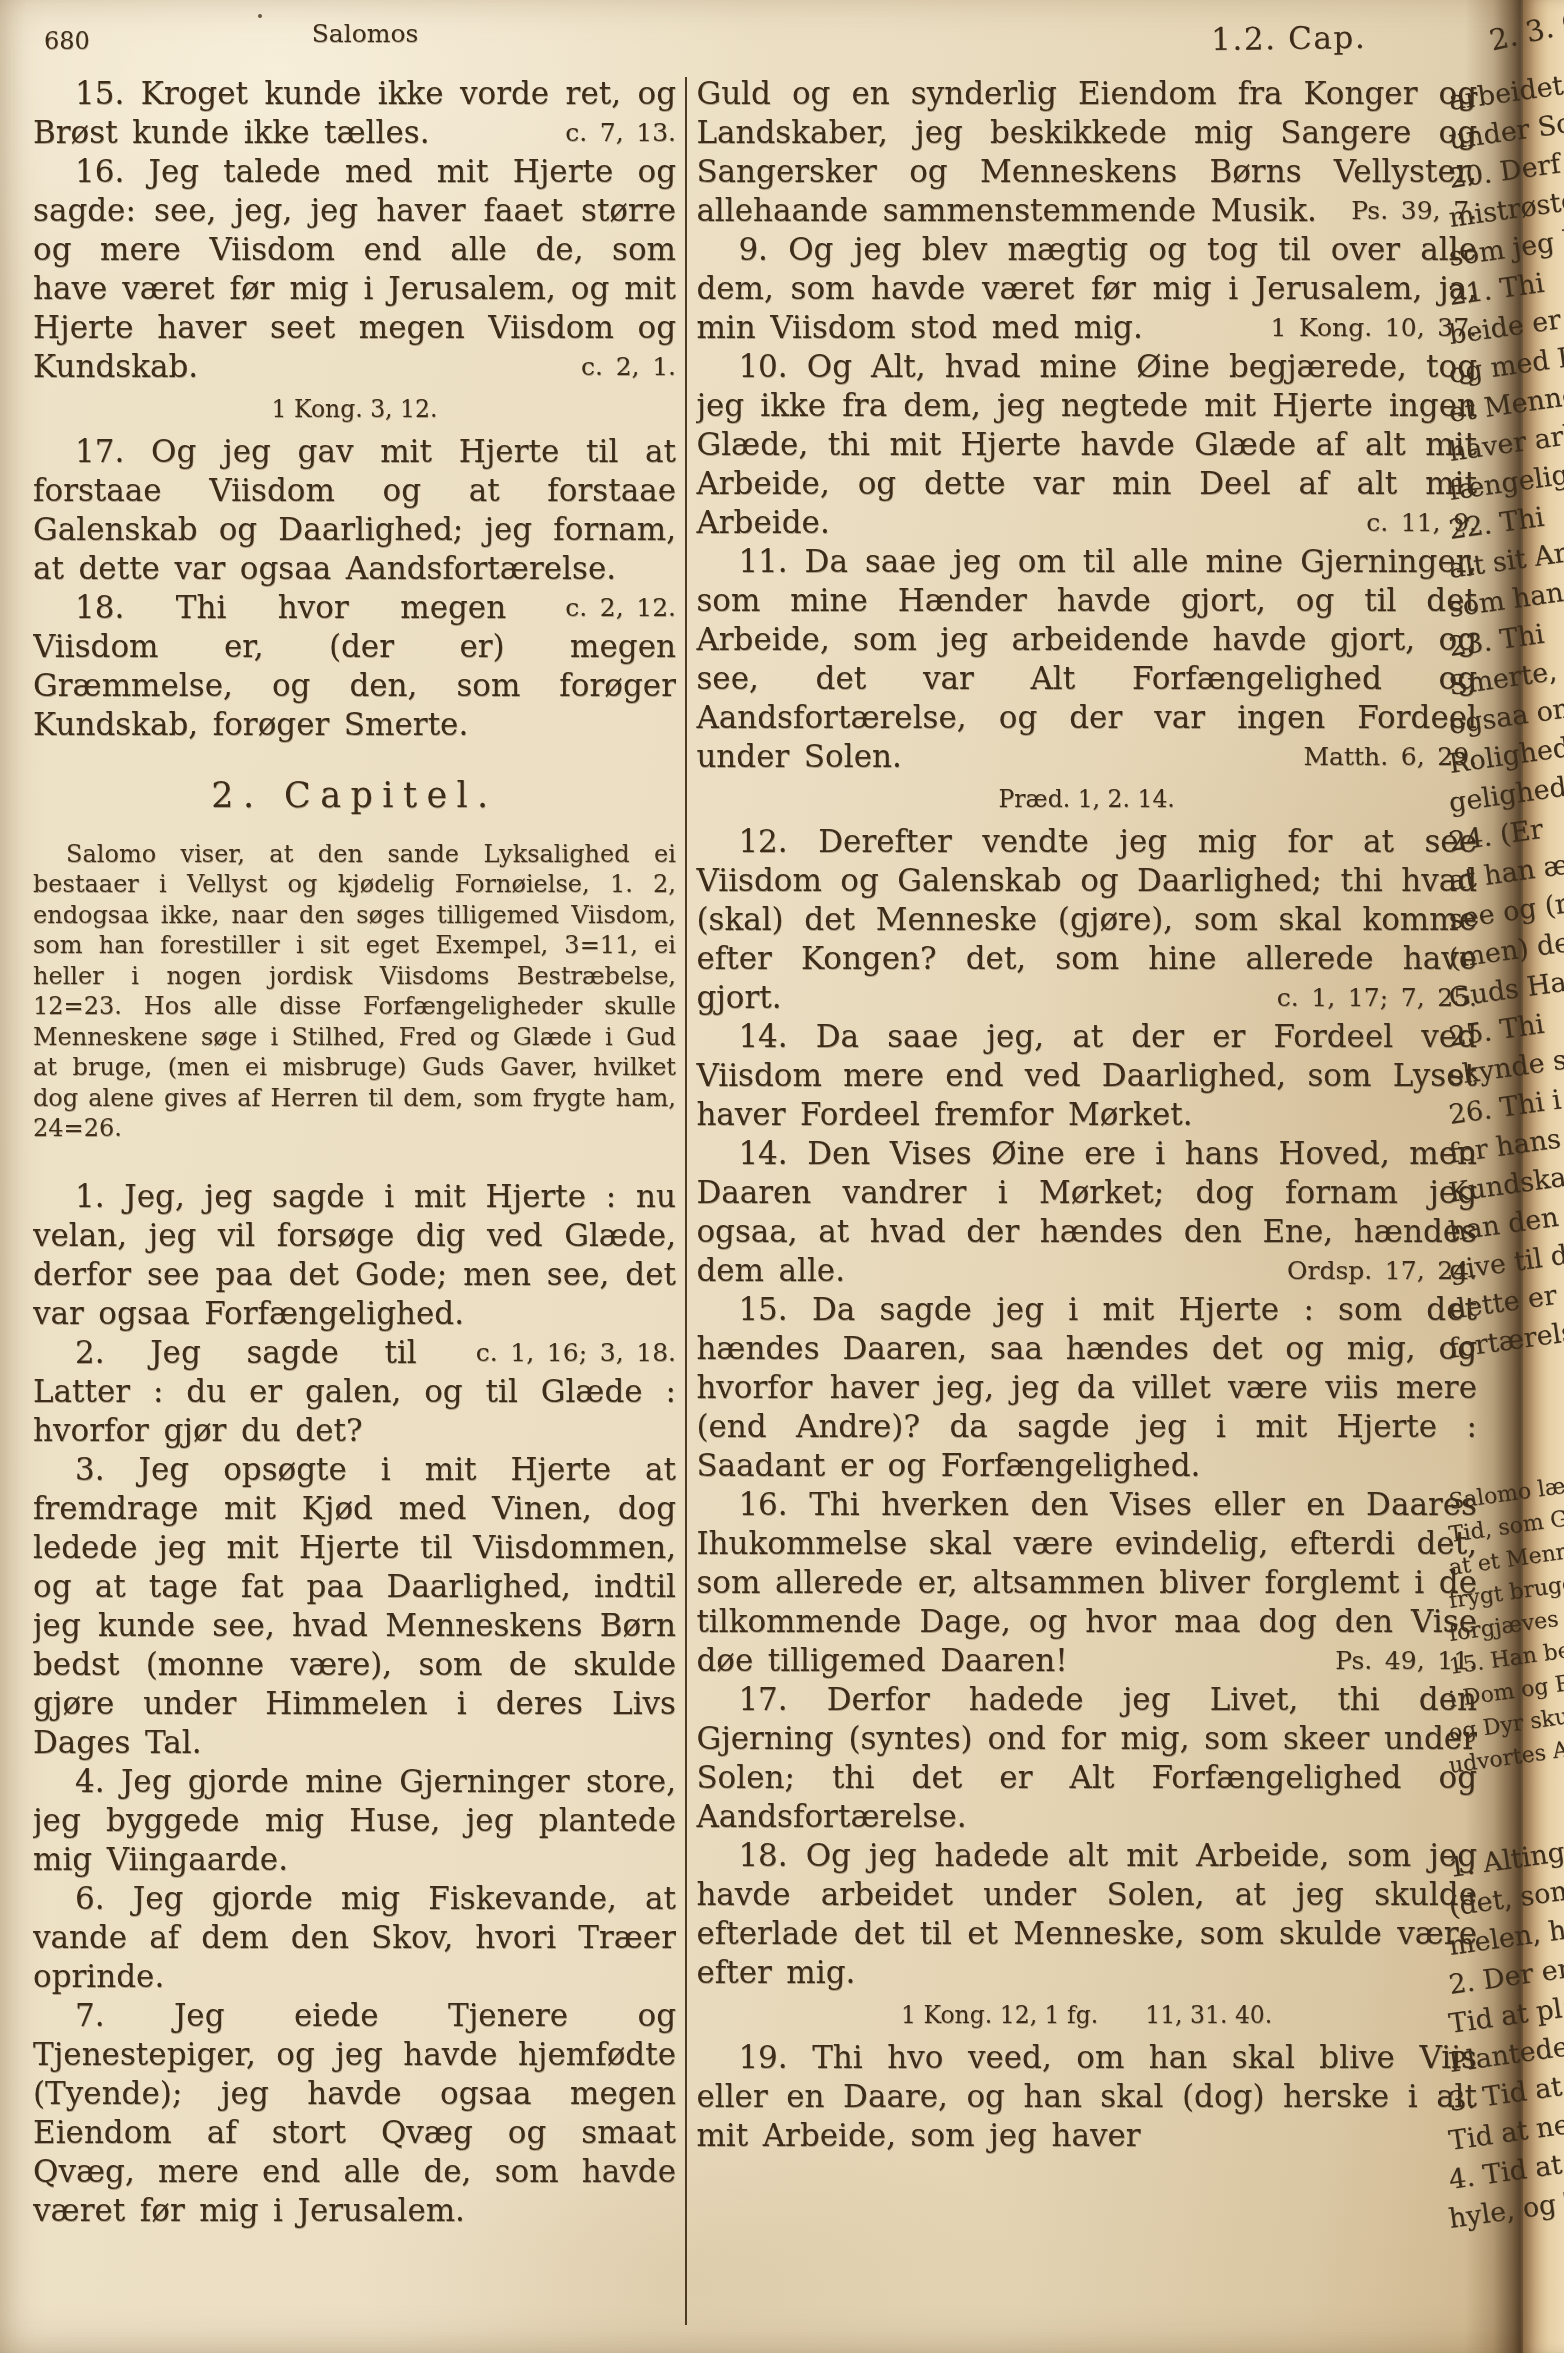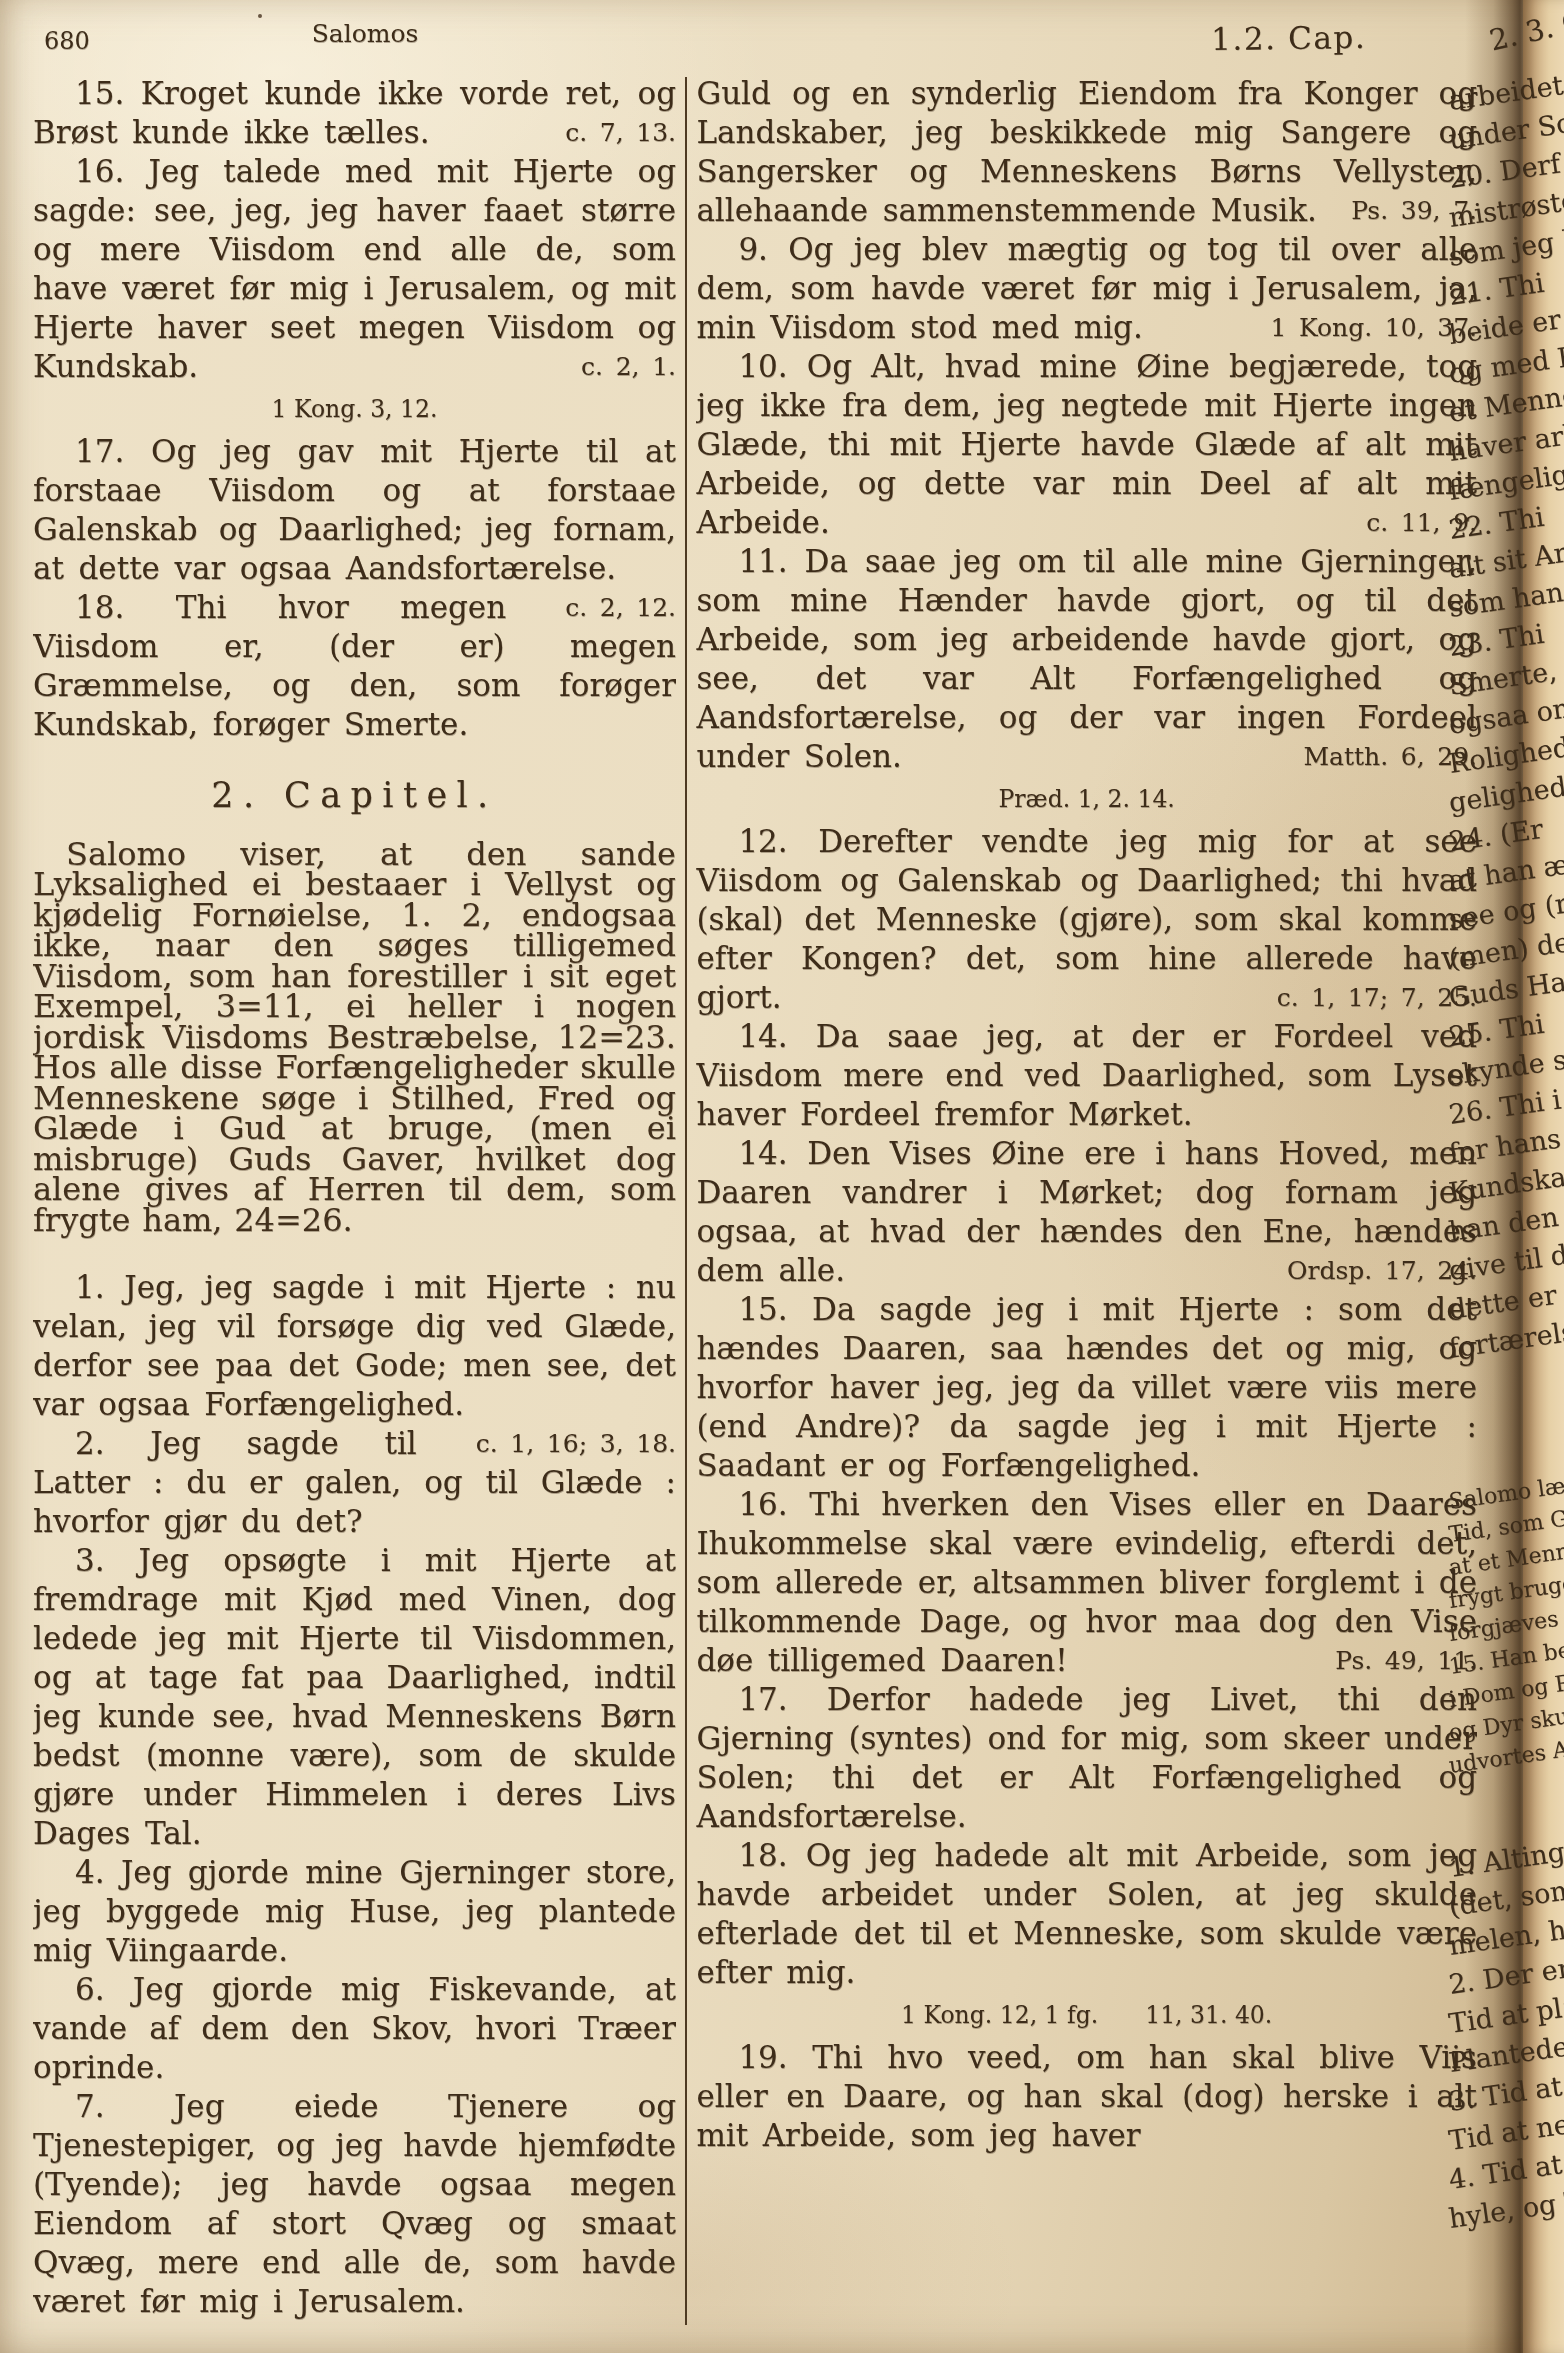--- a/index.html
+++ b/index.html
@@ -50,21 +50,21 @@
     text-indent:42px; word-spacing:4.7px;
   }
   p.verse.cont { text-indent:0; }
   span.ref { float:right; font-size:25px; padding-left:17px; line-height:39px; }
   p.refline { margin:4px; text-align:center; font-size:23.5px; line-height:38px; }
   h2.chapter-heading {
     margin:31px 0 23.5px; text-align:center; font-weight:normal;
     font-size:35px; letter-spacing:9.4px;
   }
   p.summary {
-    margin:0 0 33px; text-align:justify; font-size:32px; line-height:30.5px;
+    margin:0 0 33px; text-align:justify; font-size:24px; line-height:30.5px;
     word-spacing:1.6px; text-indent:33px; color:#42301c;
   }
   .next-page { position:absolute; left:1449px; top:11px; width:172px; z-index:3; color:#3c2c1a; }
   .np-header {
     font-size:29px; white-space:nowrap; transform:rotate(-13deg);
     transform-origin:0 50%; margin:12.5px 0 23.5px 41px;
     text-shadow:0.5px 0.5px 0 rgba(61,44,25,0.35);
   }
   .np-line {
     font-size:27px; line-height:39px; white-space:nowrap;

